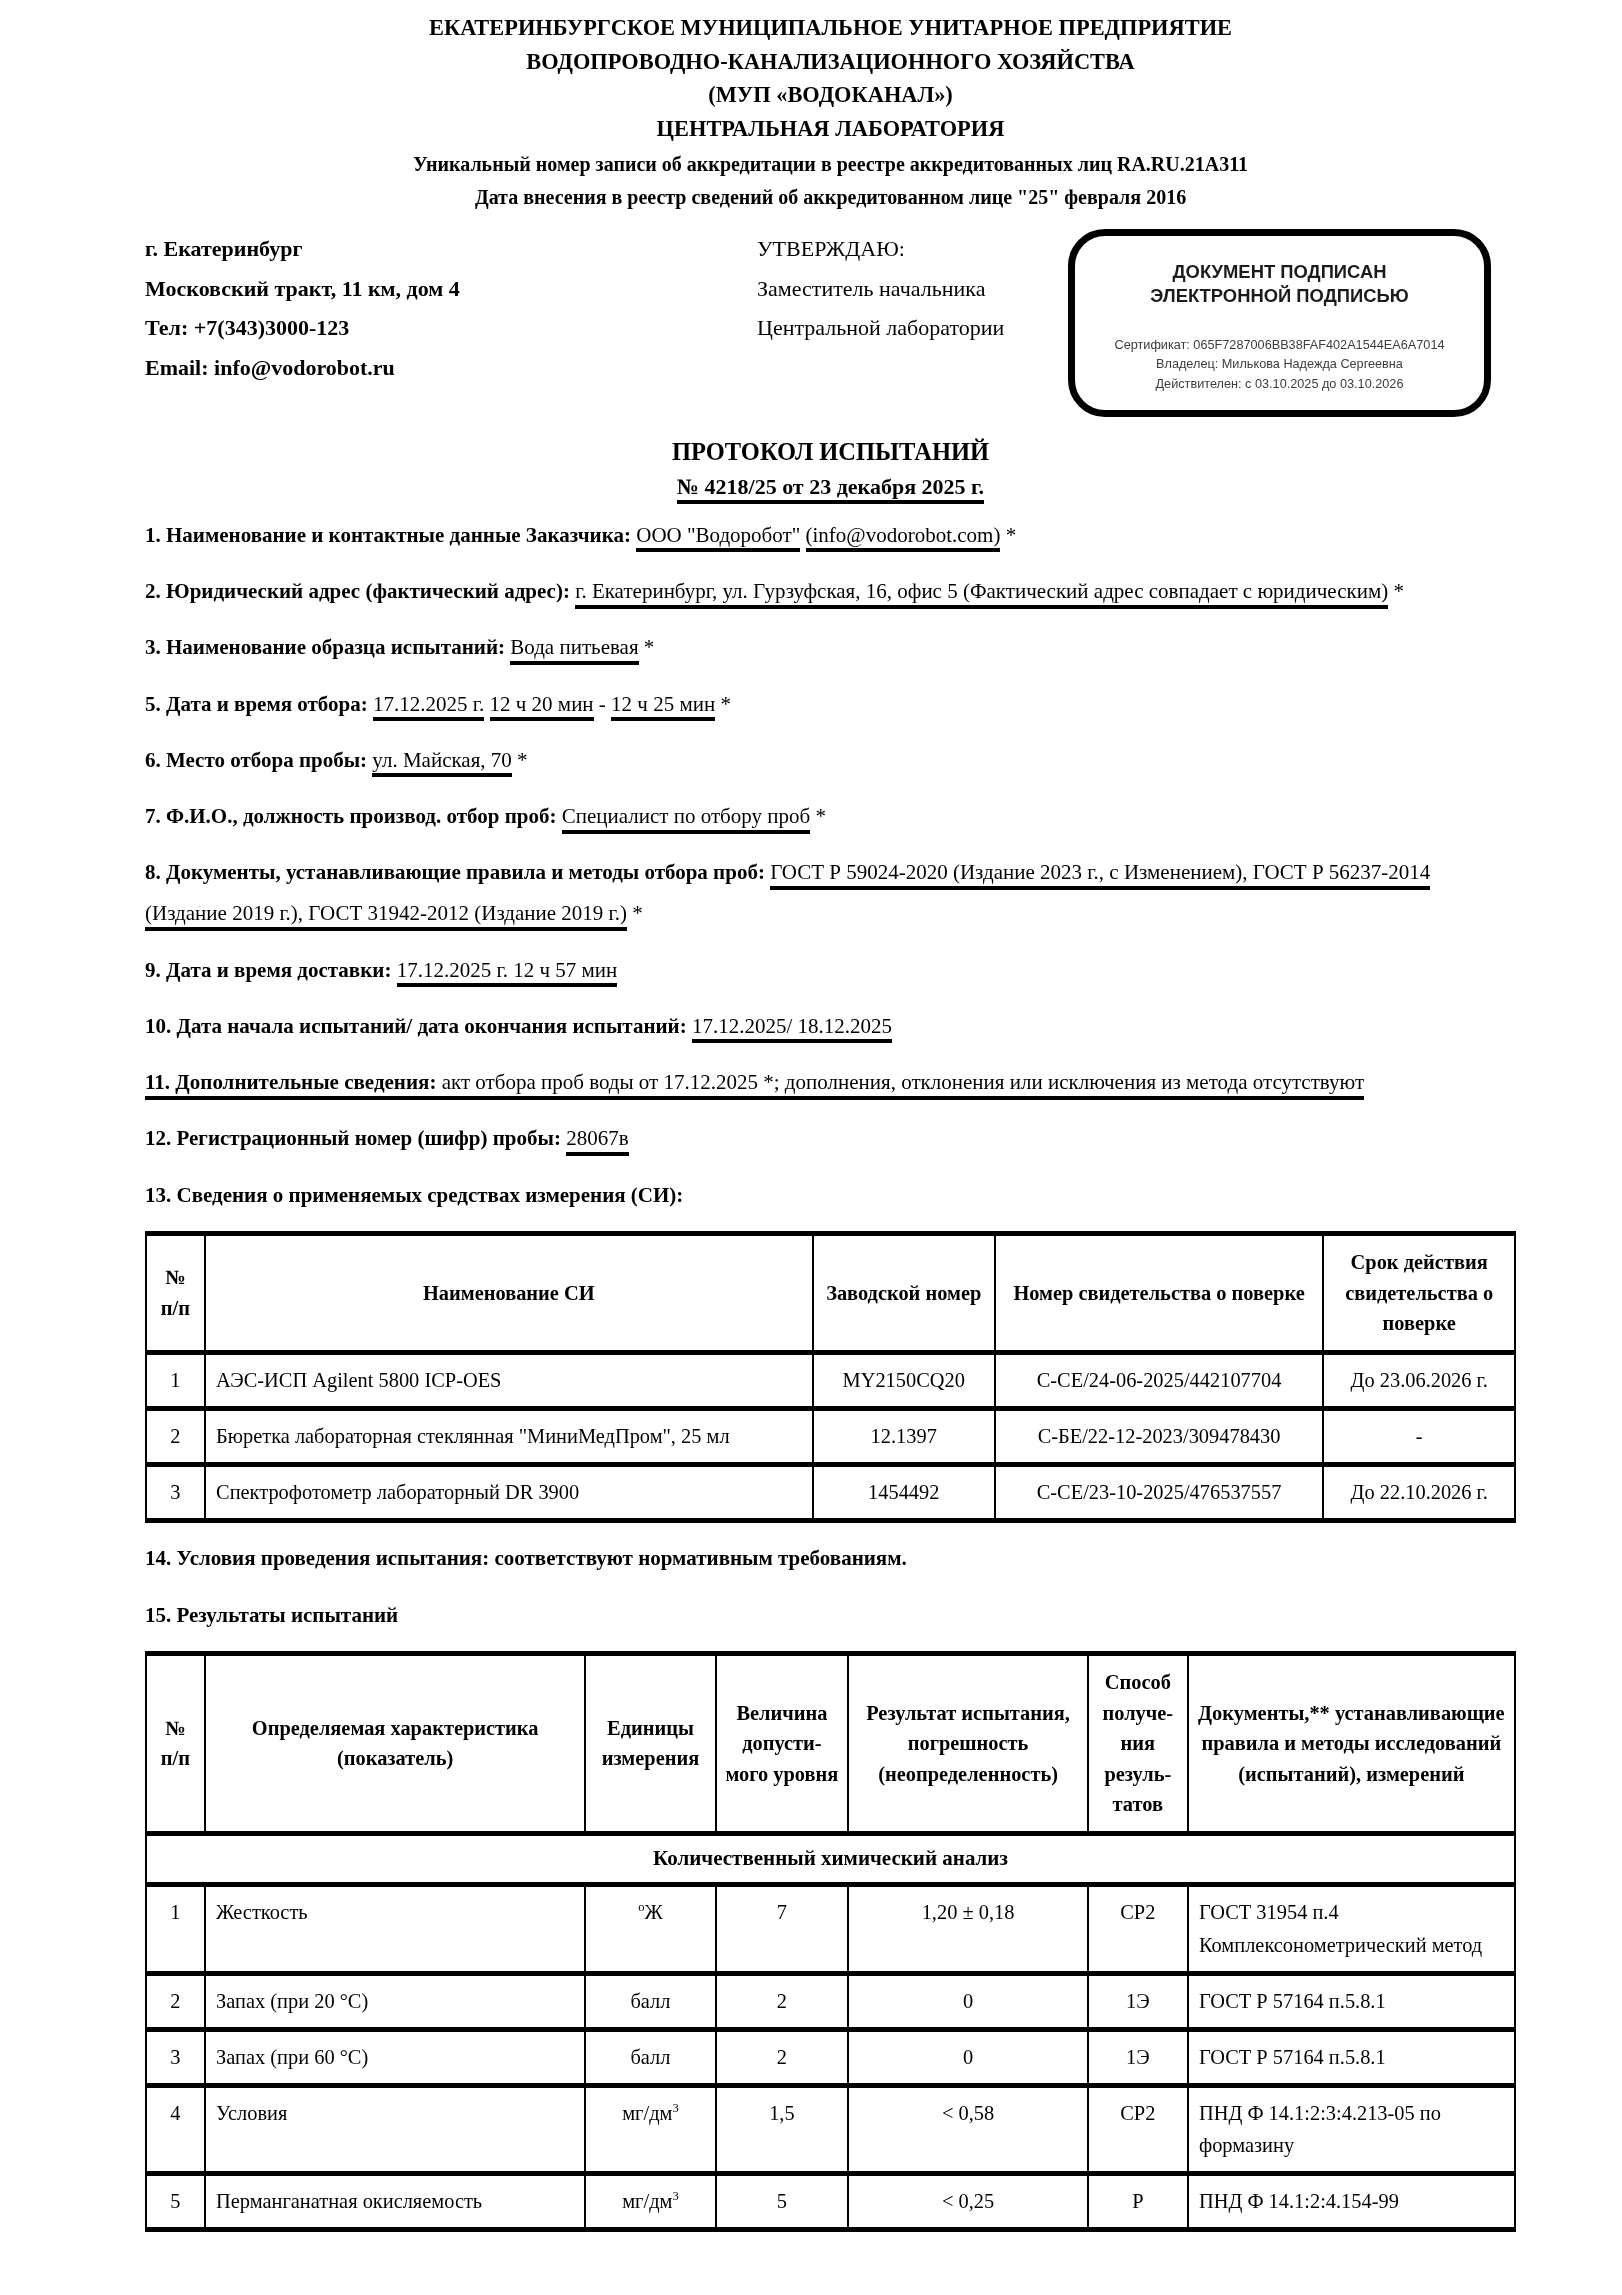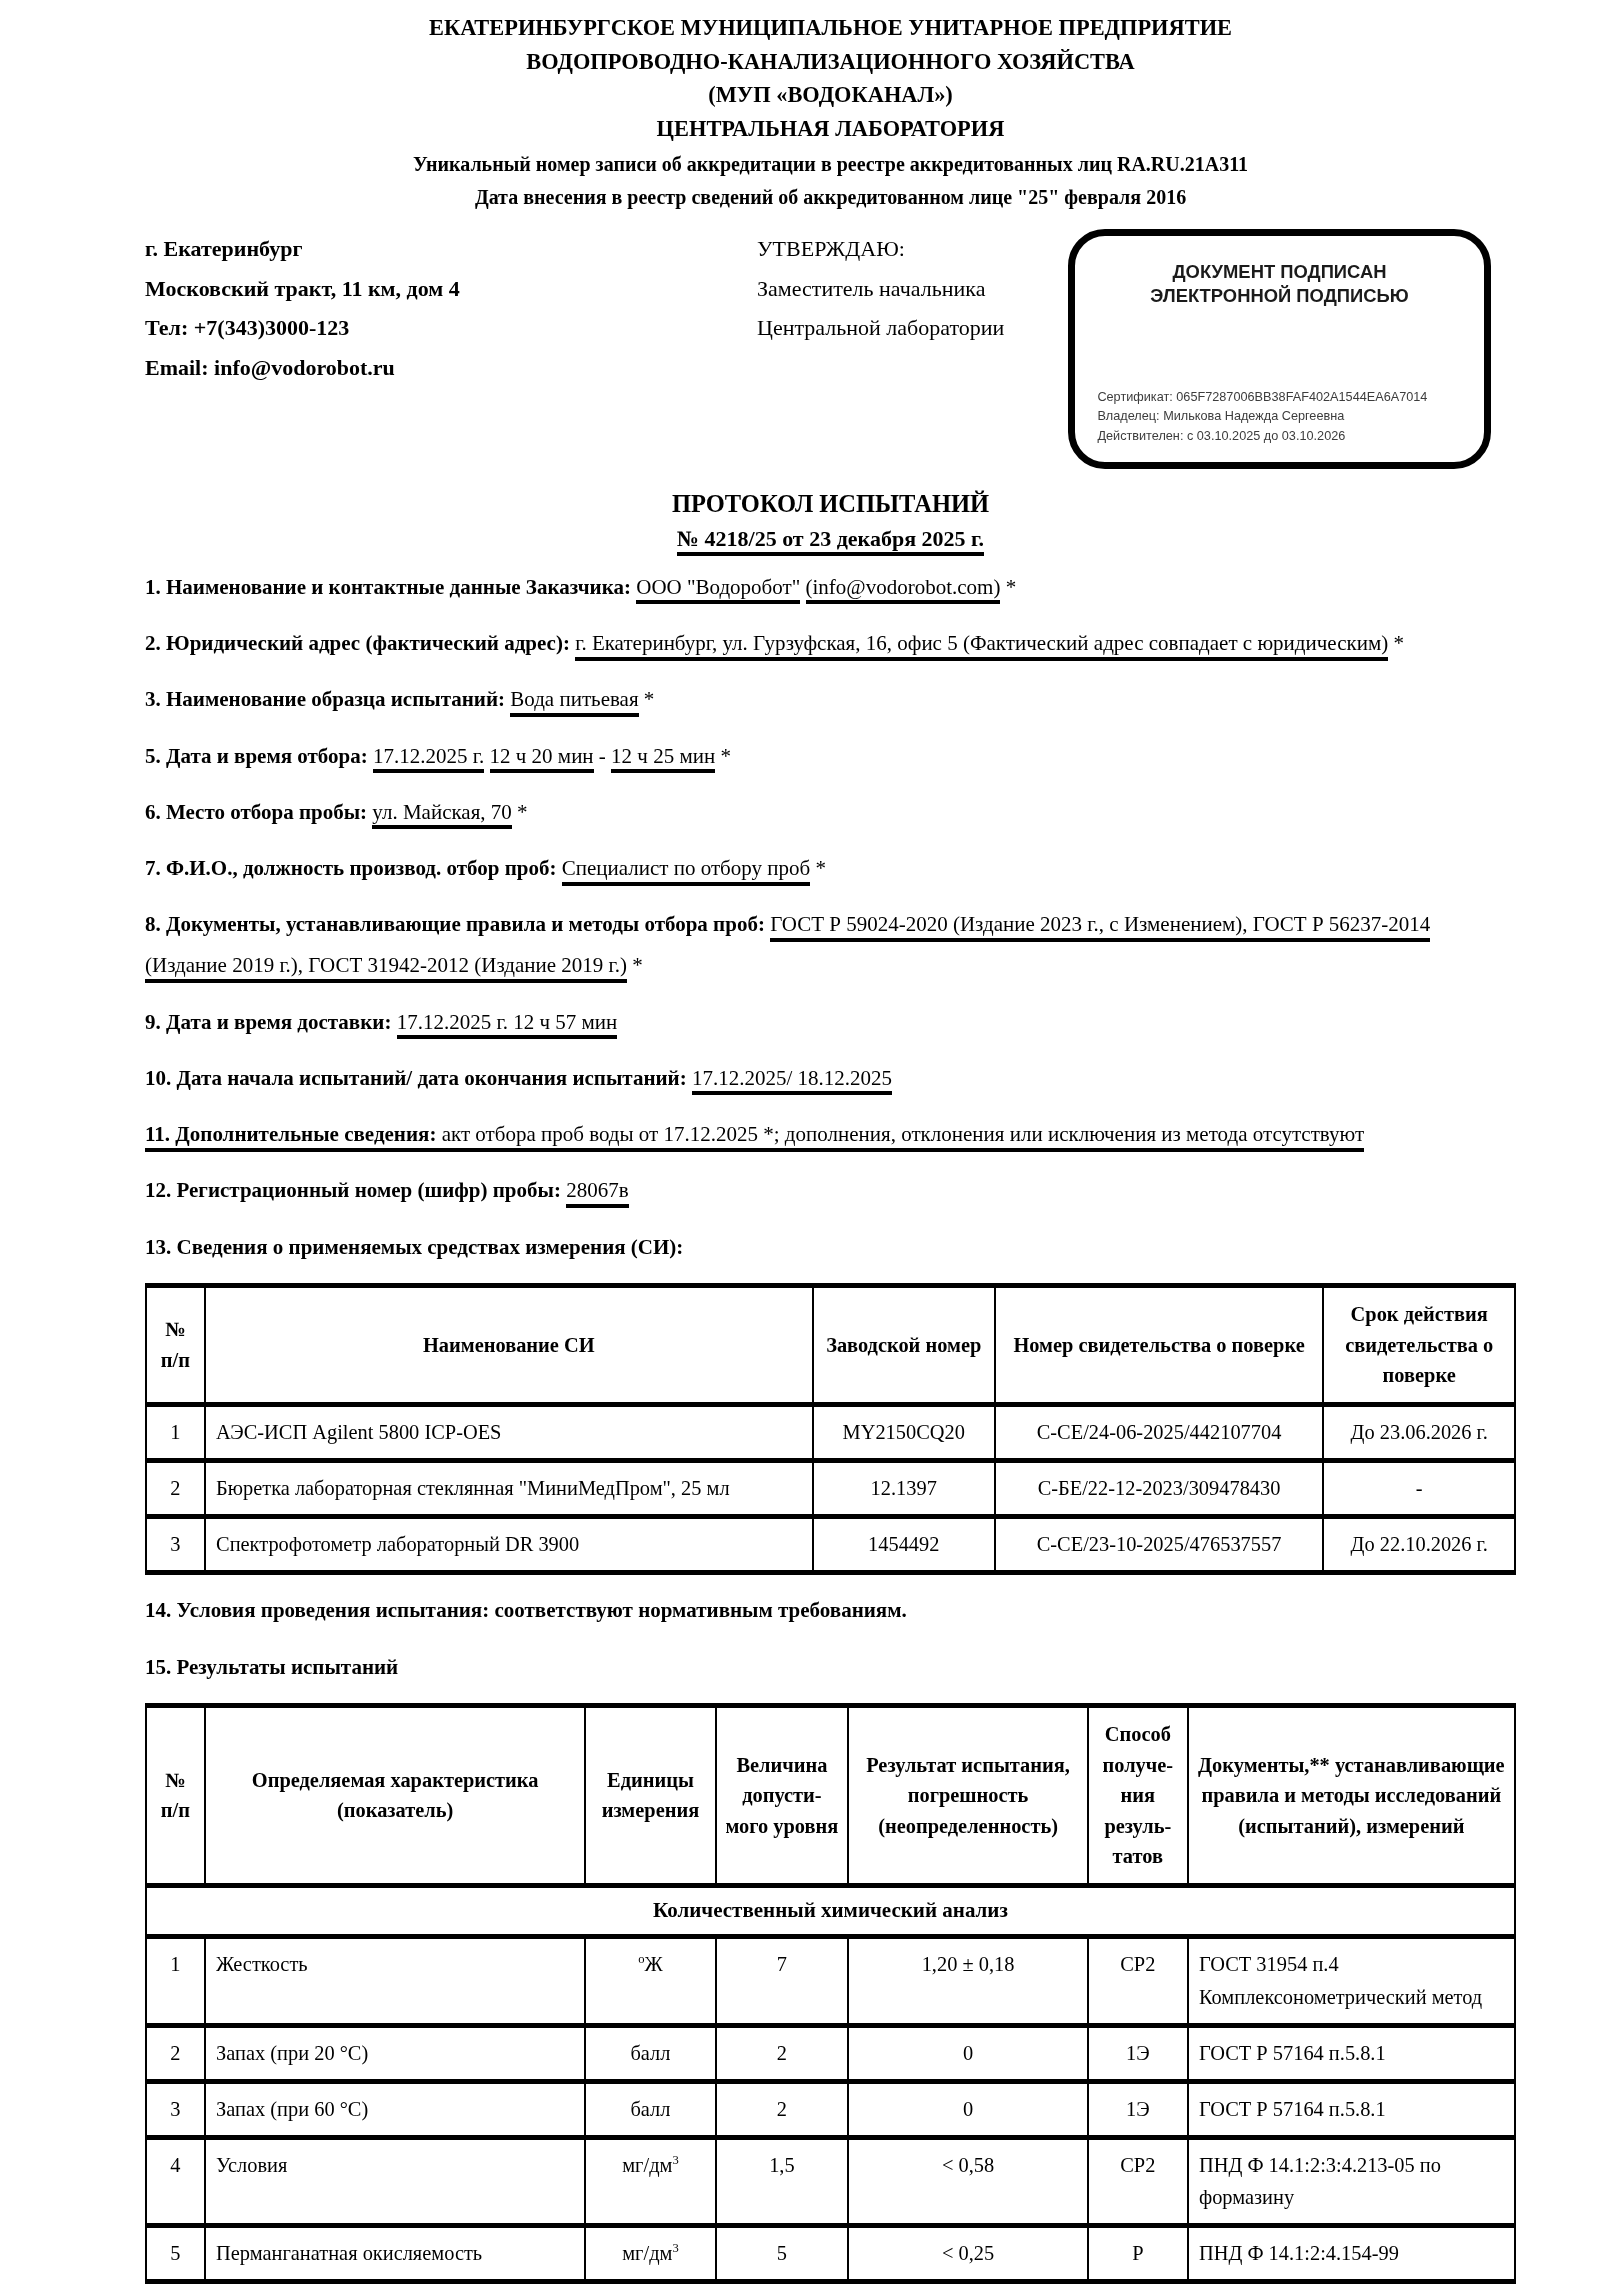--- a/index.html
+++ b/index.html
@@ -14,28 +14,28 @@
   
   .org-block{text-align:center;font-weight:bold;line-height:1.5;}
   .org-line{font-size:22.4px;}
   .accred-line{font-size:20px;margin-top:3.1px;}
 
   
   .info-row{display:flex;margin-top:17.3px;}
   .addr{width:612px;font-weight:bold;font-size:22px;line-height:1.8;}
   .approve{width:311px;font-weight:normal;font-size:22px;line-height:1.8;}
   .stamp{
-    width:423px;height:240px;box-sizing:border-box;
+    width:423px;height:188px;box-sizing:border-box;
     border:7.6px solid #000;border-radius:37px;
     padding:23.5px 22.4px 15.3px 22.4px;
     display:flex;flex-direction:column;justify-content:space-between;
     font-family:"Liberation Sans","DejaVu Sans",sans-serif;
   }
   .stamp-title{text-align:center;font-weight:bold;font-size:18.4px;line-height:1.35;color:#1b1b1b;}
-  .stamp-meta{font-size:12.7px;line-height:1.55;color:#3c3c3c;}
+  .stamp-meta{font-size:12.7px;line-height:1.55;color:#3c3c3c;text-align:center;}
 
   
   .doc-title{text-align:center;font-weight:bold;font-size:24.5px;margin-top:20.4px;}
   .doc-num{text-align:center;font-weight:bold;font-size:22px;margin-top:8.2px;}
 
   
   .items{margin-top:9.2px;}
   .item{margin:15.3px 0;line-height:1.95;font-size:21px;}
   .b{font-weight:bold;}
   .u{border-bottom:4.1px solid #000;padding-bottom:1.5px;}

